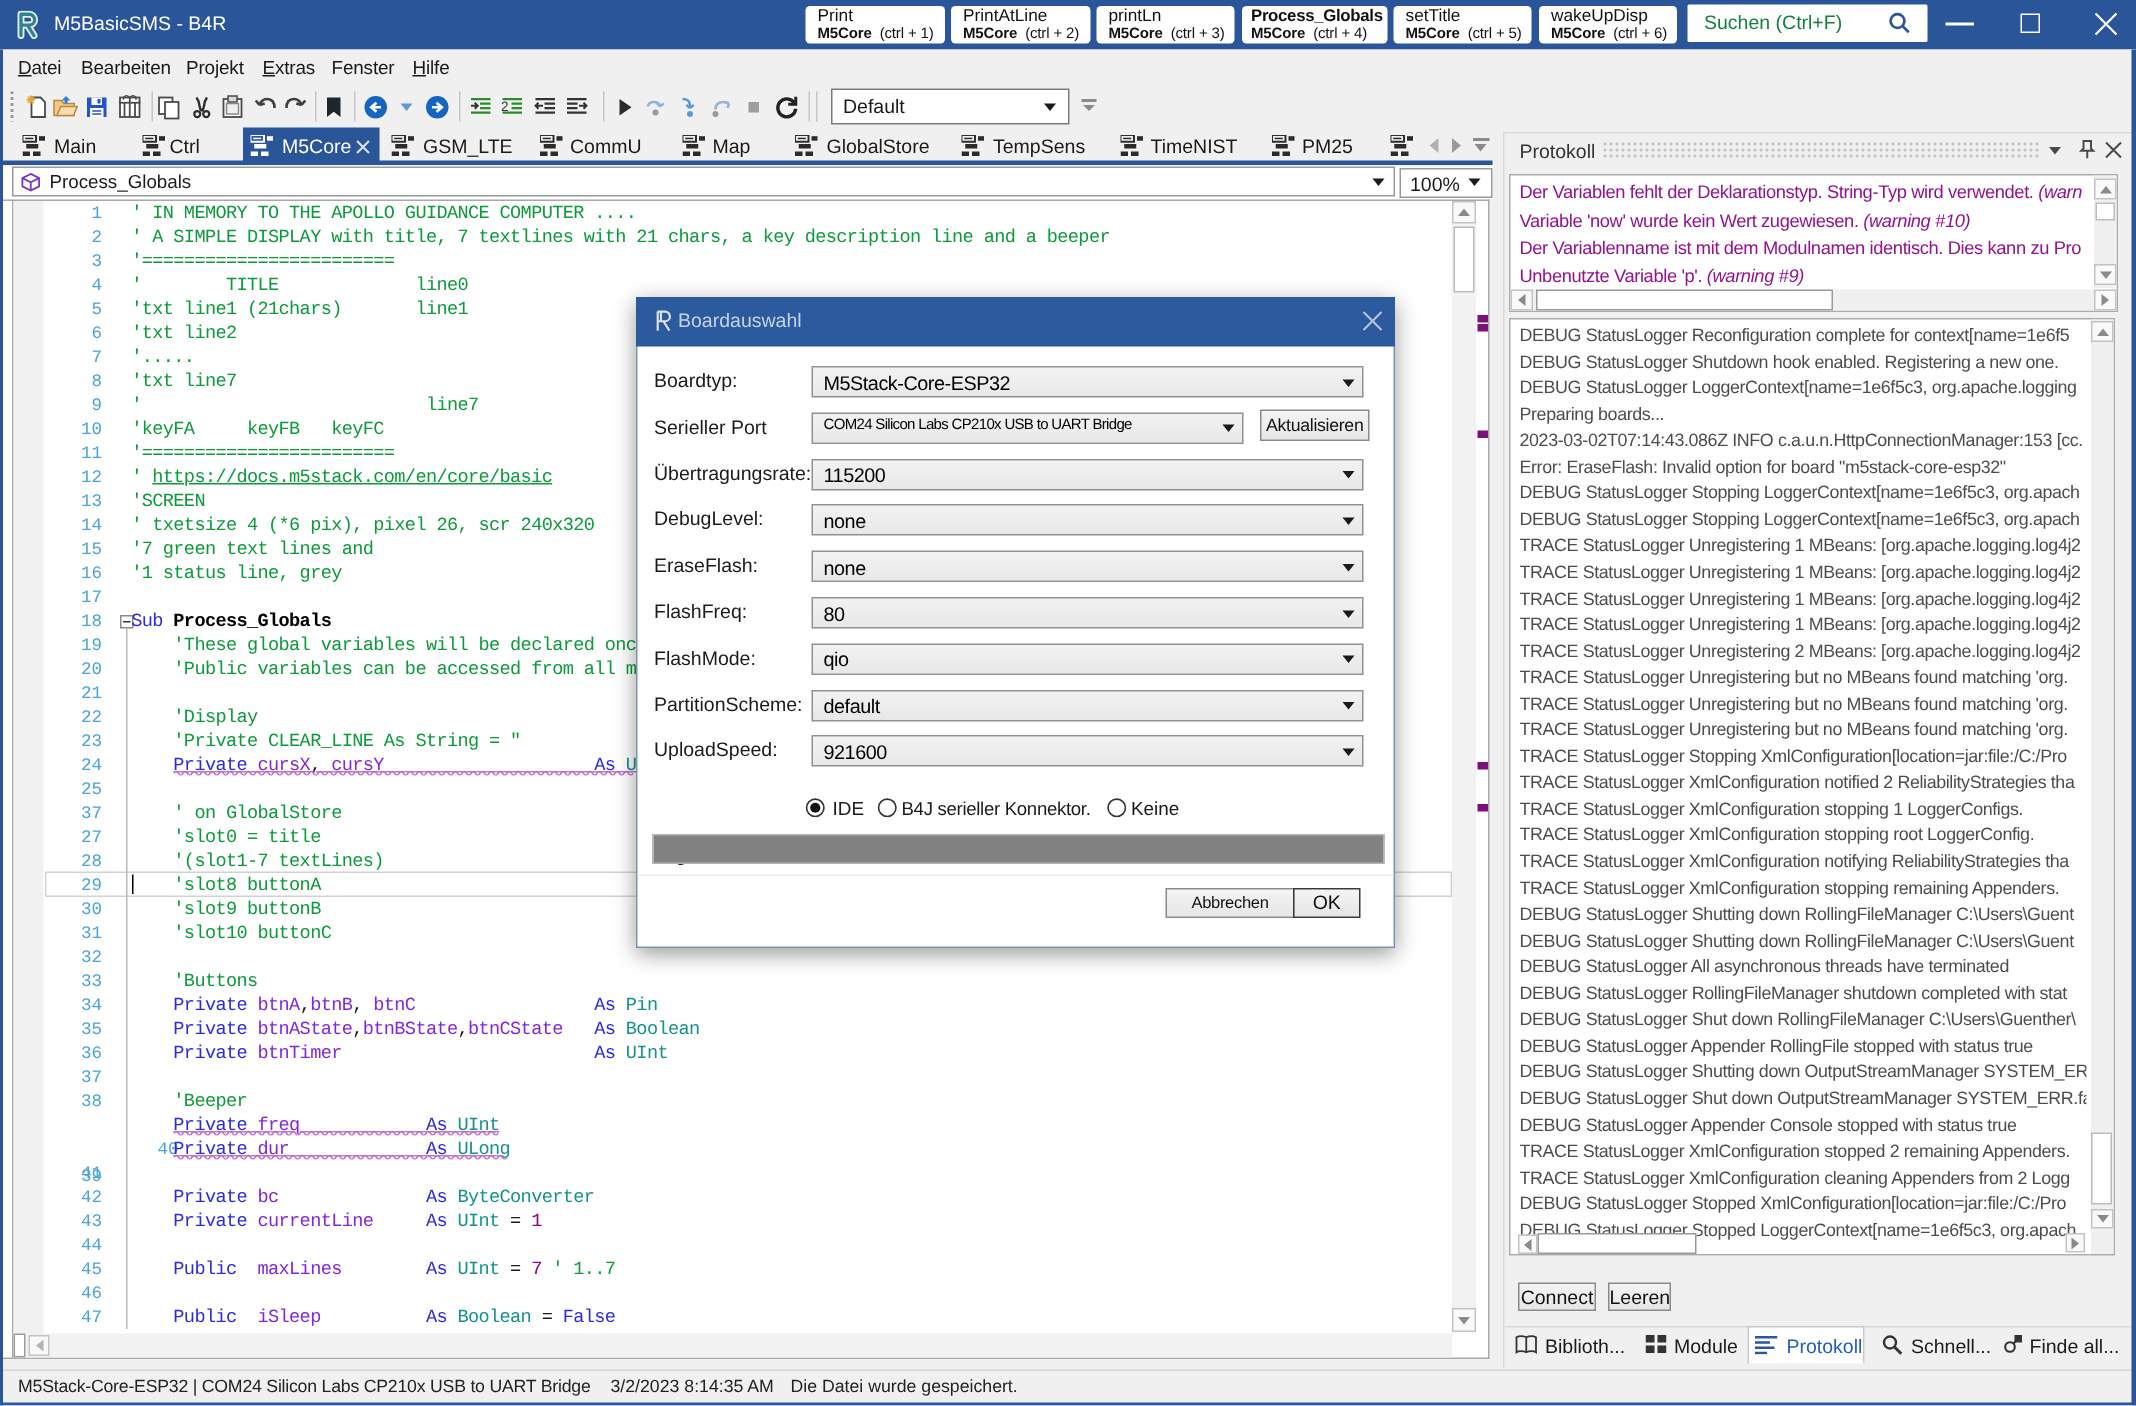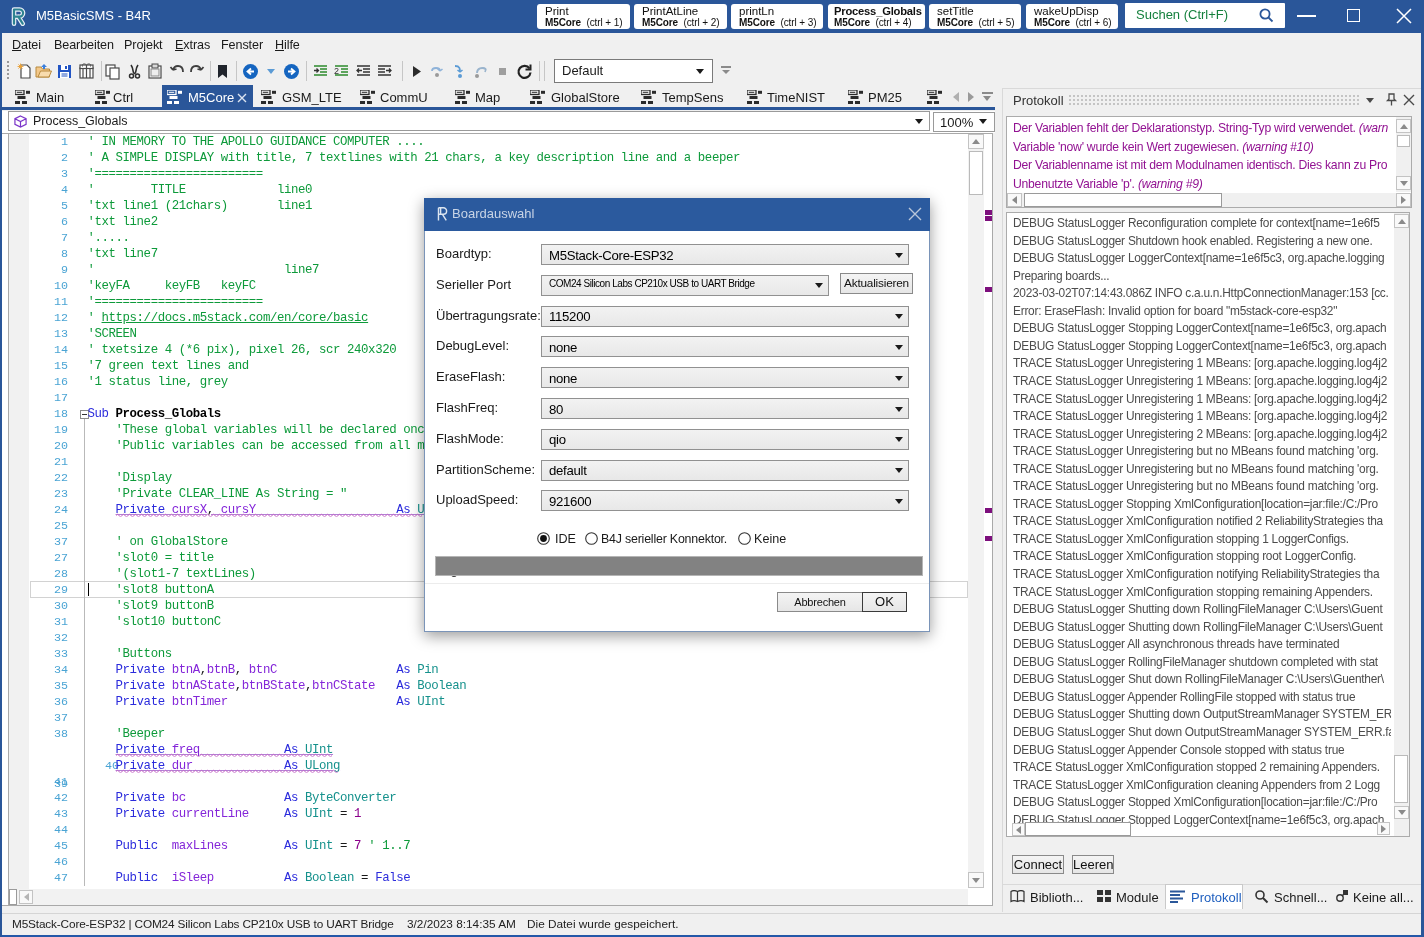--- a/index.html
+++ b/index.html
@@ -559,21 +559,21 @@
 <svg class="abs" style="left:1254px;top:889px" width="15" height="15" viewBox="0 0 15 15">
     <circle cx="6" cy="6" r="4" fill="none" stroke="#333" stroke-width="1.6"></circle>
     <line x1="9" y1="9" x2="13.5" y2="13.5" stroke="#333" stroke-width="2"></line>
   </svg>
 <div class="abs" style="left:1274px;top:890px;font-size:13px;">Schnell...</div>
 <svg class="abs" style="left:1335px;top:890px" width="13" height="13" viewBox="0 0 13 13">
     <circle cx="5" cy="8" r="3.2" fill="none" stroke="#333" stroke-width="1.4"></circle>
     <line x1="7" y1="6" x2="10" y2="3" stroke="#333" stroke-width="1.4"></line>
     <rect x="8" y="0" width="5" height="5" fill="#333"></rect>
   </svg>
-<div class="abs" style="left:1353px;top:890px;font-size:13px;">Keine all...</div>
+<div class="abs" style="left:1353px;top:890px;font-size:13px;">Finde all...</div>
 <div class="abs" id="statusbar"></div>
 <div class="abs" style="left:12px;top:917px;font-size:11.8px;letter-spacing:-0.15px;color:#222;">M5Stack-Core-ESP32 | COM24 Silicon Labs CP210x USB to UART Bridge</div>
 <div class="abs" style="left:407px;top:917px;font-size:11.8px;color:#222;">3/2/2023 8:14:35 AM</div>
 <div class="abs" style="left:527px;top:917px;font-size:11.8px;color:#222;">Die Datei wurde gespeichert.</div>
 <div class="abs" id="blueline"></div>
 <div class="abs" style="left:0;top:33px;width:2px;height:904px;background:#2a5699"></div>
 <div class="abs" style="left:1421px;top:33px;width:3px;height:904px;background:#2a5699"></div>
 <div class="abs" style="left:424px;top:198px;width:506px;height:434px;background:#fff;box-shadow:0 4px 14px rgba(0,0,0,0.4);border:1px solid #7a94b8;"></div>
 <div class="abs" style="left:424px;top:198px;width:506px;height:33px;background:#2b5a9e"></div>
 <svg class="abs" style="left:434px;top:205px" width="17" height="18" viewBox="0 0 19 19">

